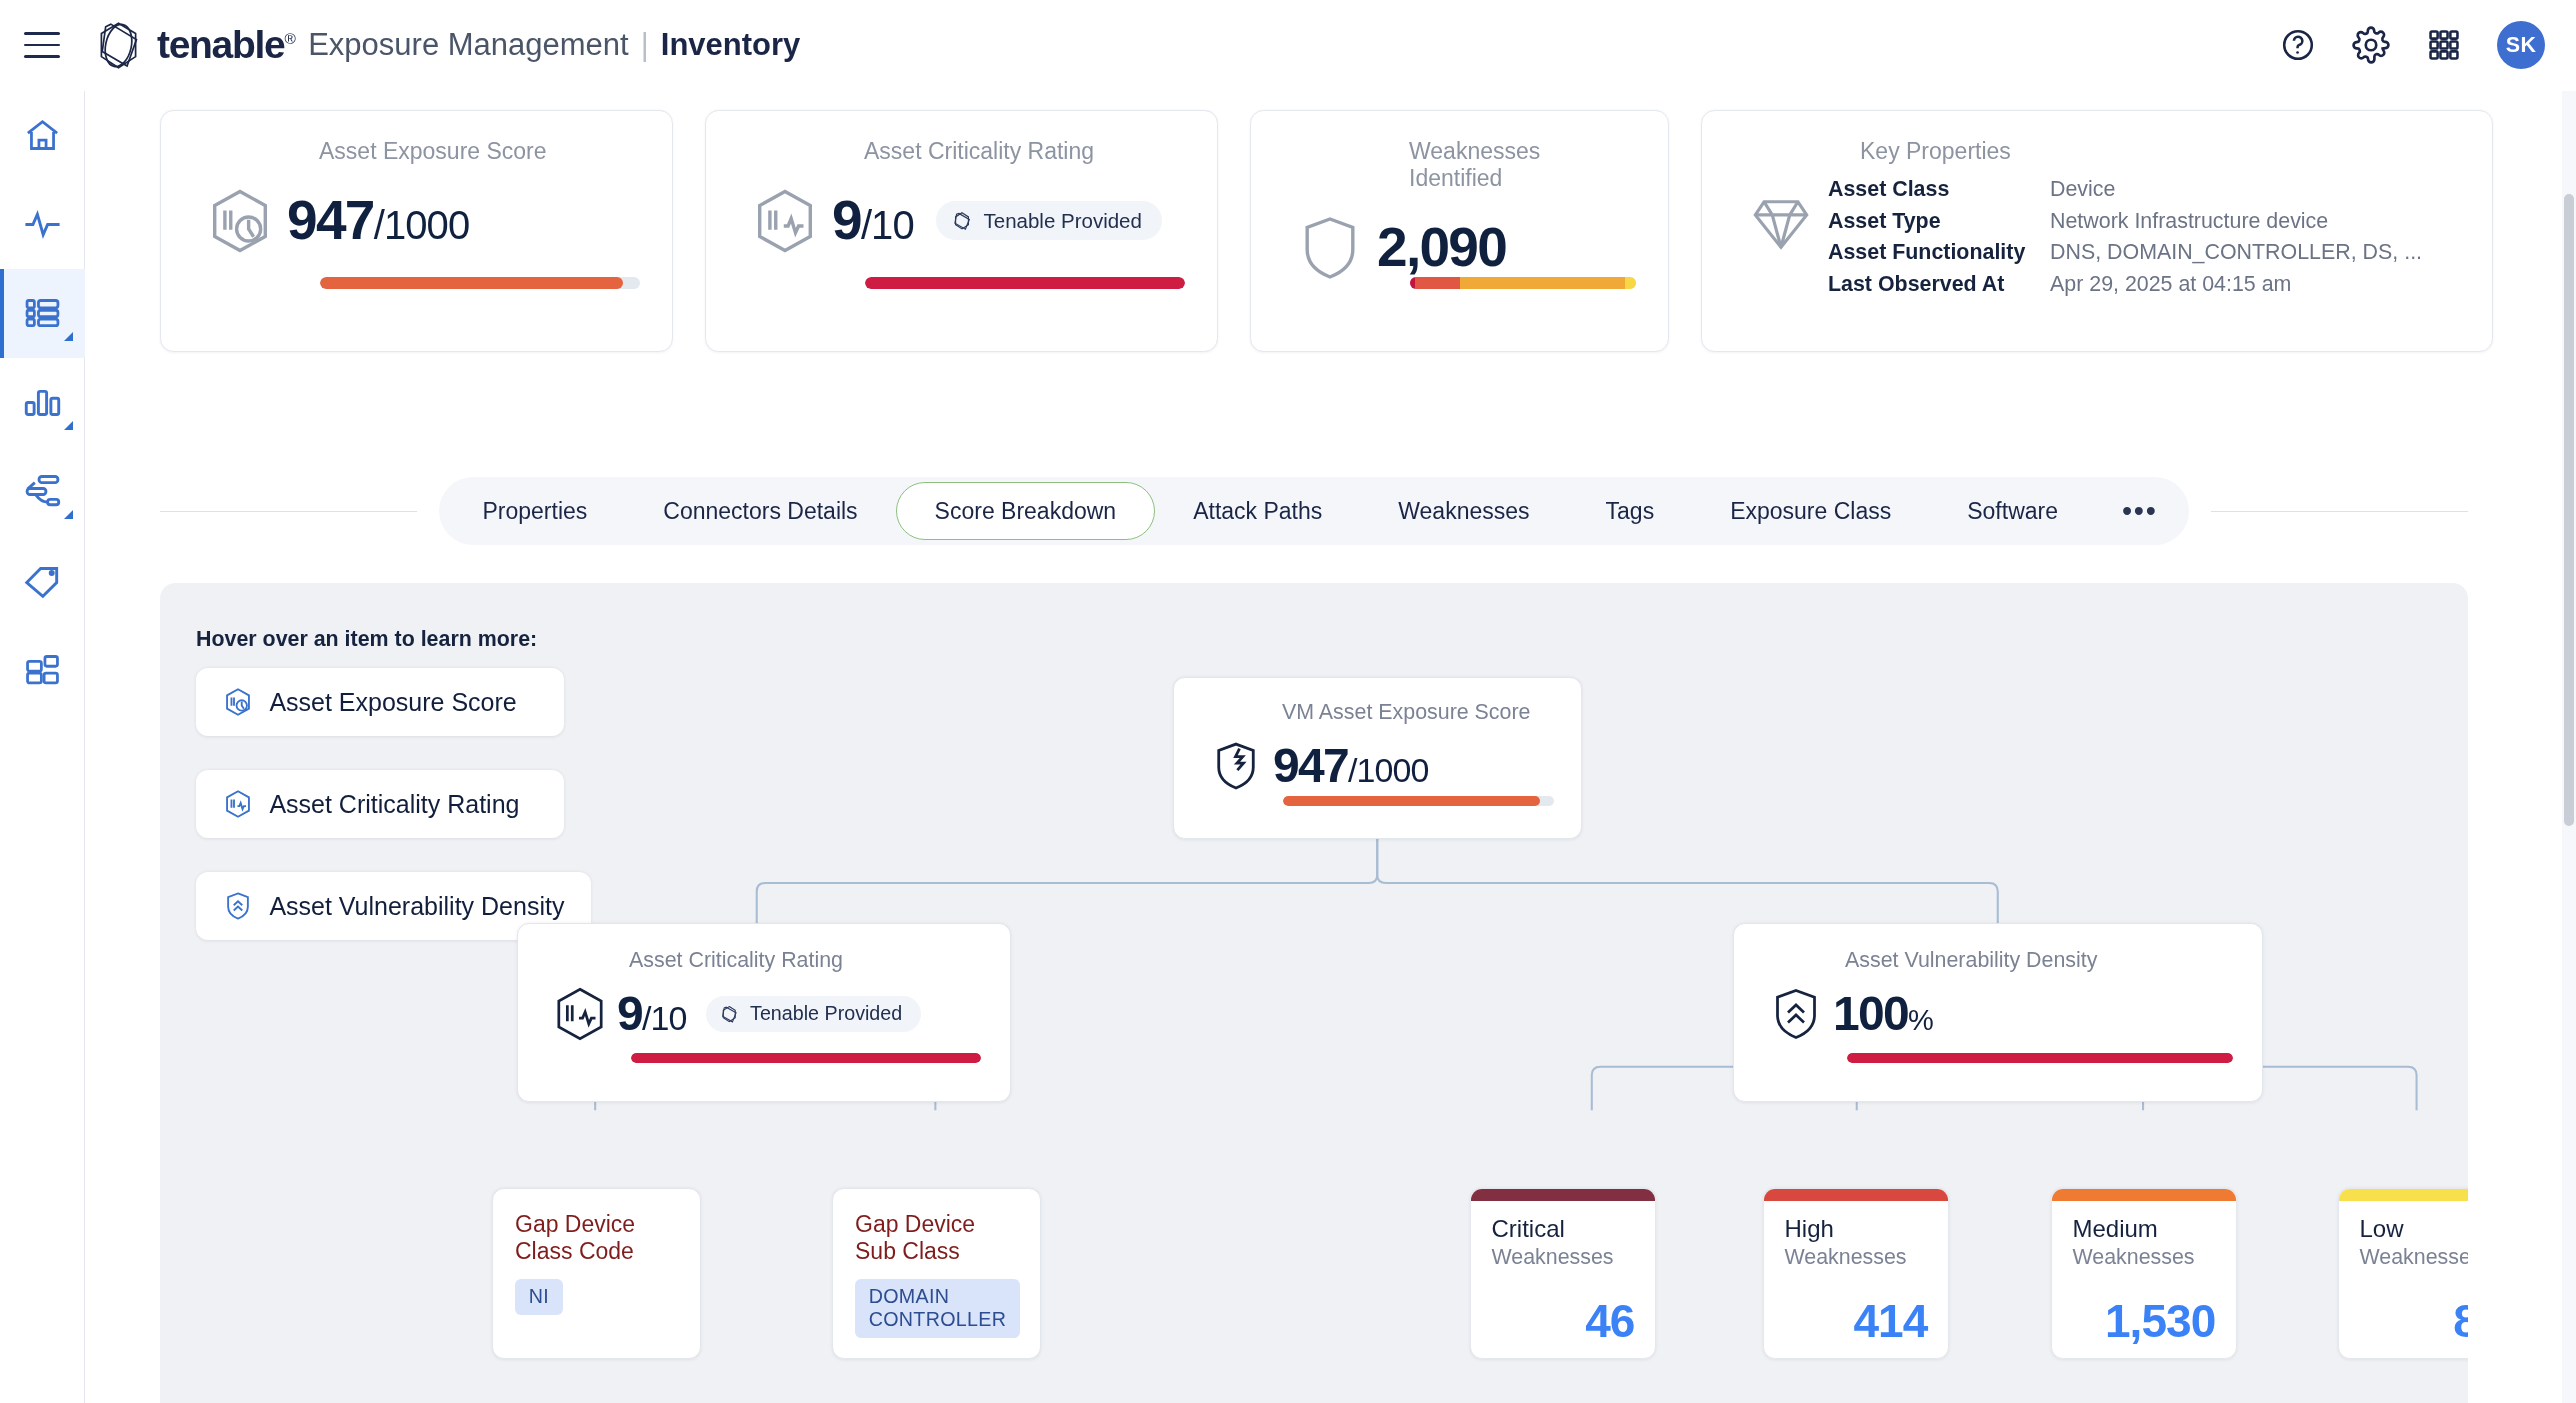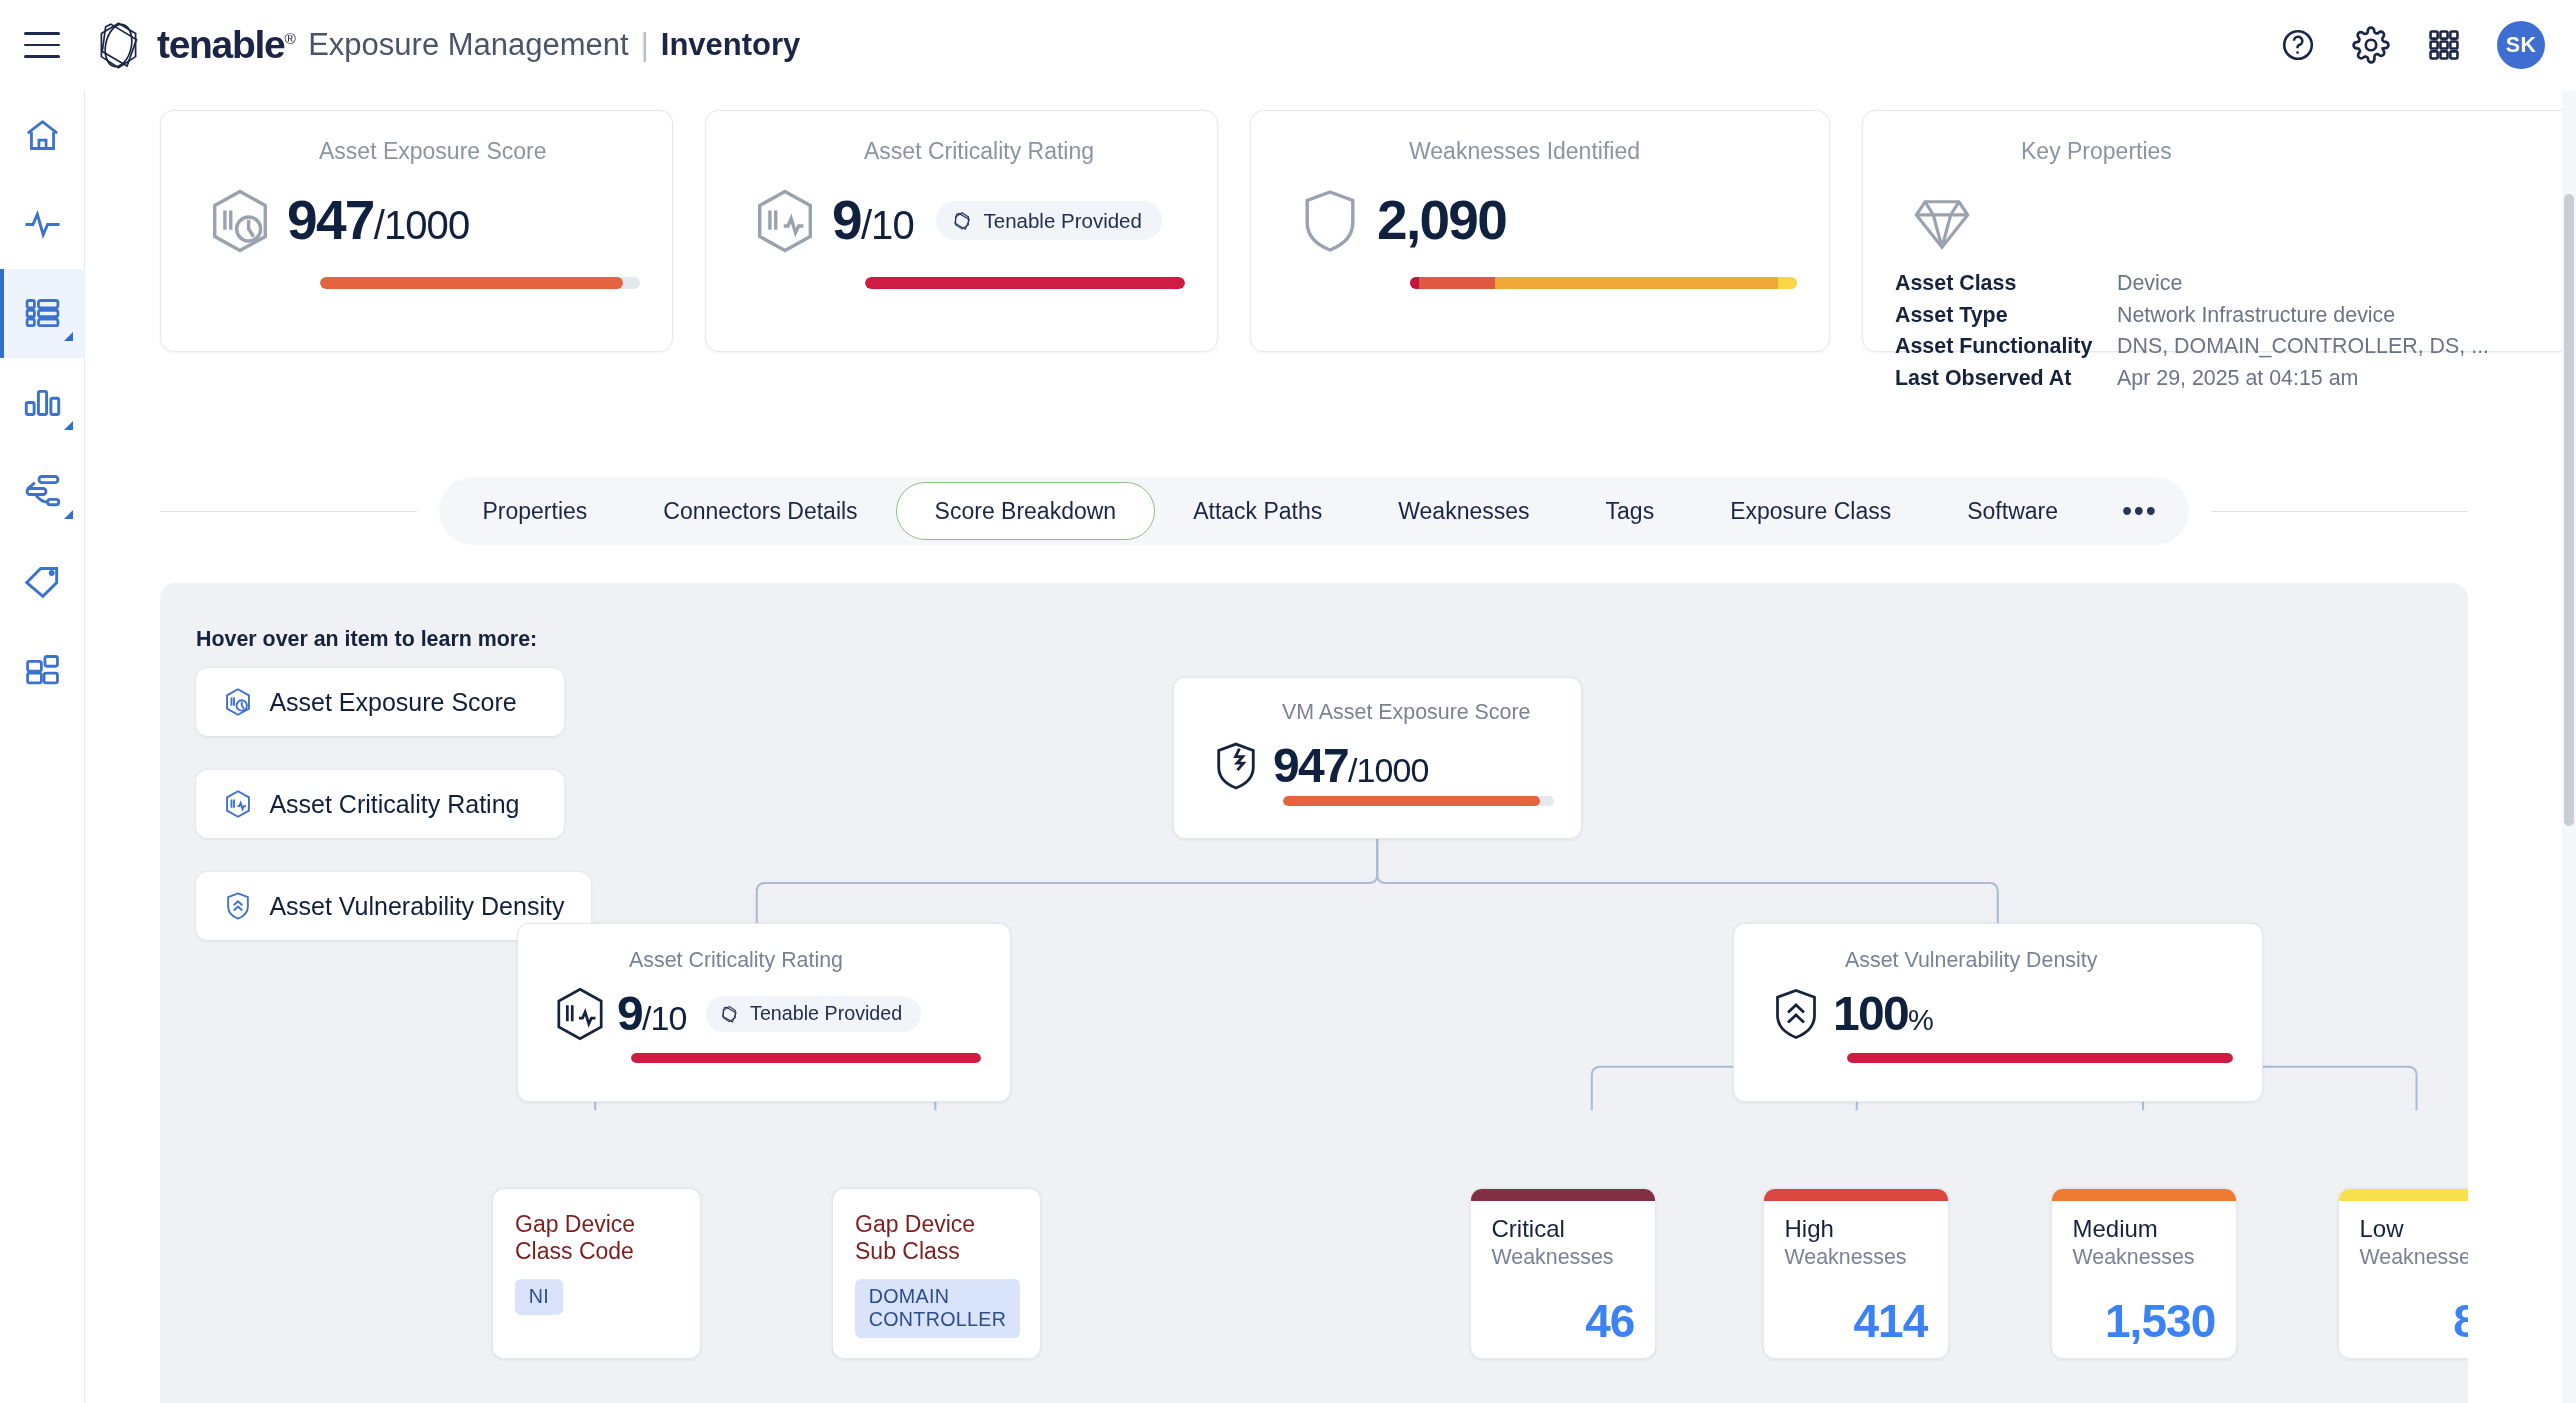--- a/index.html
+++ b/index.html
@@ -72,42 +72,42 @@
 
   
   .kpi-row { position: absolute; top: 19px; left: 75px; display: flex; gap: 32px; }
   .kpi-card {
     background: #fff; border: 0.9px solid #e3e7ee; border-radius: 13.7px;
     box-shadow: 0 0.9px 2.6px rgba(20,30,60,.06);
     height: 242px; padding: 27px 32px 0 32px; position: relative;
   }
   .kpi-card.w1 { width: 513px; }
   .kpi-card.w2 { width: 513px; }
-  .kpi-card.w3 { width: 580px; }
+  .kpi-card.w3 { width: 419px; }
   .kpi-card.w4 { width: 792px; }
   .kpi-label { font-size: 23px; color: #8c93a1; margin-left: 126px; }
   .kpi-body { display: flex; align-items: center; margin-top: 8.5px; }
   .kpi-icon { width: 94px; height: 94px; flex: none; display: flex; align-items: center; justify-content: center; }
   .kpi-value {
     font-size: 55px; font-weight: 700; color: #10203f;
     letter-spacing: -1.7px; line-height: 1; display: flex; align-items: baseline;
   }
   .kpi-value .denom { font-size: 40px; font-weight: 400; letter-spacing: -0.9px; }
   .badge {
     display: inline-flex; align-items: center; gap: 10.3px;
     background: #f1f4f9; border-radius: 26px; padding: 7.7px 20.5px 7.7px 15.4px;
     font-size: 20.5px; color: #21304f; margin-left: 22px; white-space: nowrap;
   }
   .pbar { position: absolute; left: 159px; right: 32px; bottom: 62px; height: 12px;
     background: #e4e8ef; border-radius: 6.8px; overflow: hidden; display: flex; }
   .pbar .seg { height: 100%; }
   .pbar.rounded { border-radius: 6.8px; }
 
   
-  .kp-wrap { display: flex; align-items: flex-start; margin-top: 8.5px; flex-direction: column; }
+  .kp-wrap { display: flex; align-items: flex-start; margin-top: 8.5px; }
   .kp-table { display: grid; grid-template-columns: 188px auto; row-gap: 6.8px; column-gap: 34px; margin-top: 3.4px; }
   .kp-k { font-size: 21.4px; font-weight: 700; color: #16233f; white-space: nowrap; }
   .kp-v { font-size: 21.4px; color: #6b7385; white-space: nowrap; }
 
   
   .tabs-row { position: absolute; top: 386px; left: 75px; width: 2308px; display: flex; align-items: center; gap: 22px; }
   .tabs-line { flex: 1; height: 0.9px; background: #dde2ea; }
   .tabs {
     display: flex; align-items: center; background: #f4f6fa; border-radius: 41px;
     height: 68px; padding: 0 5.1px;

